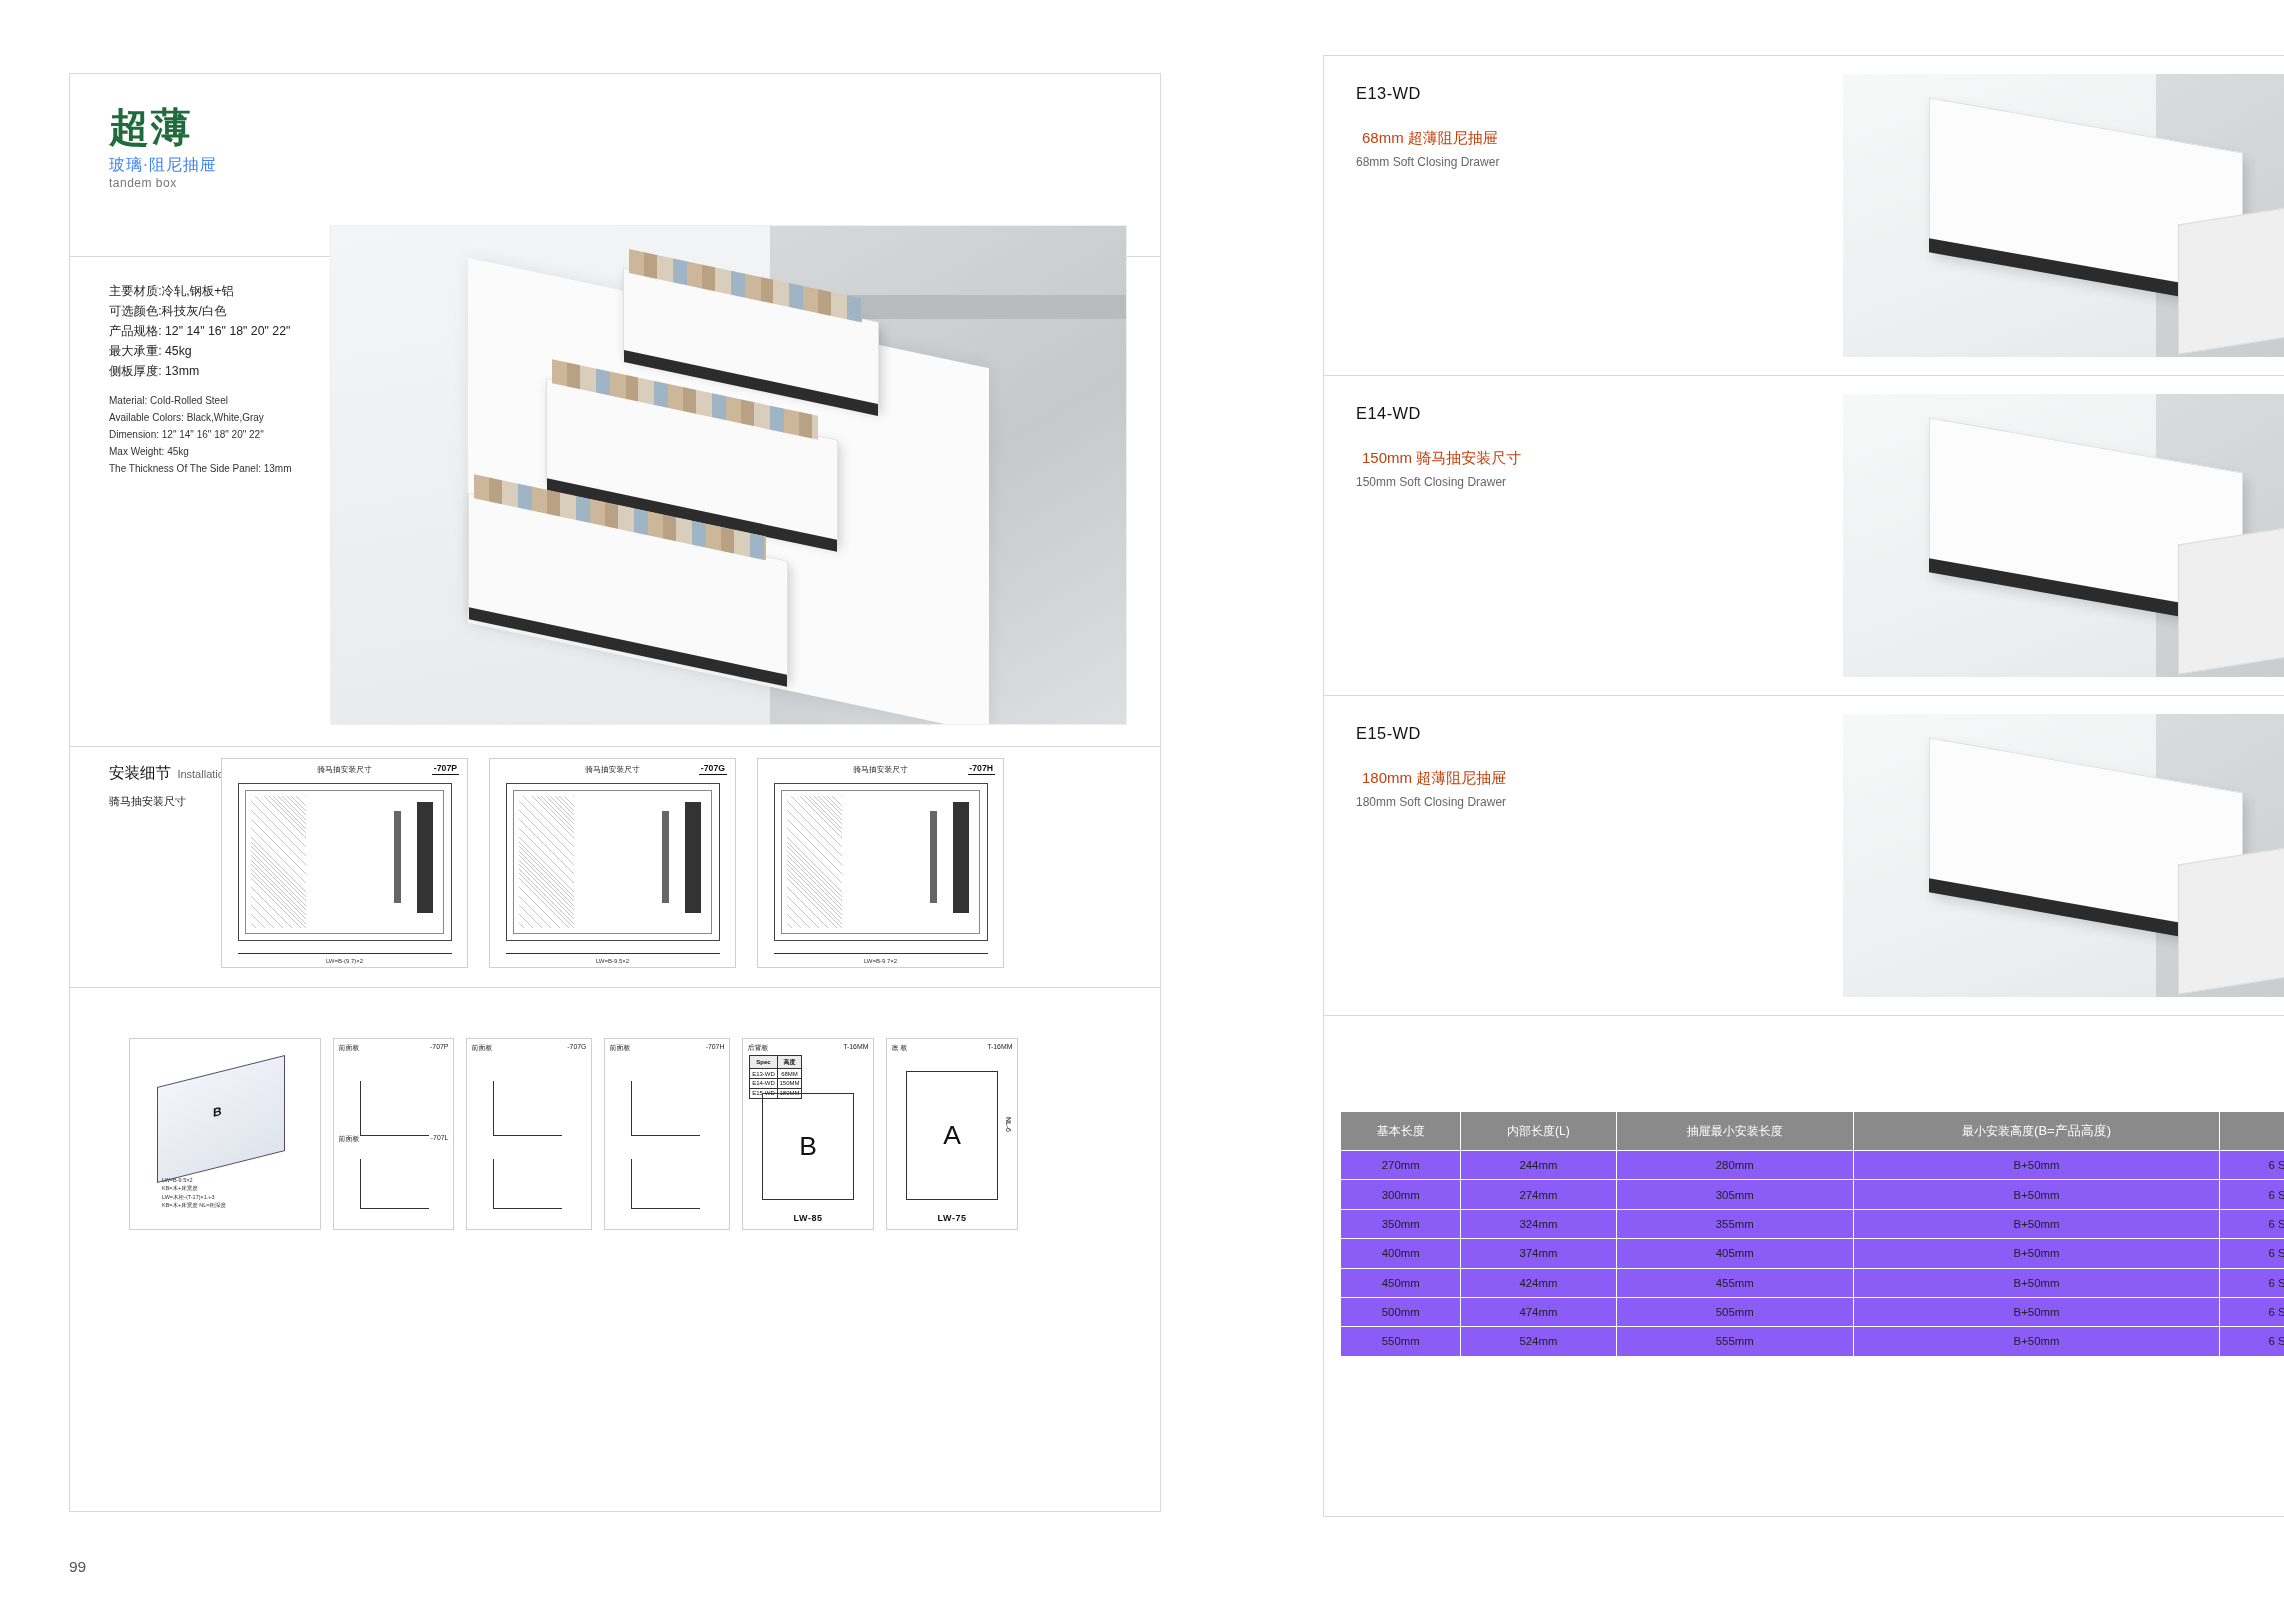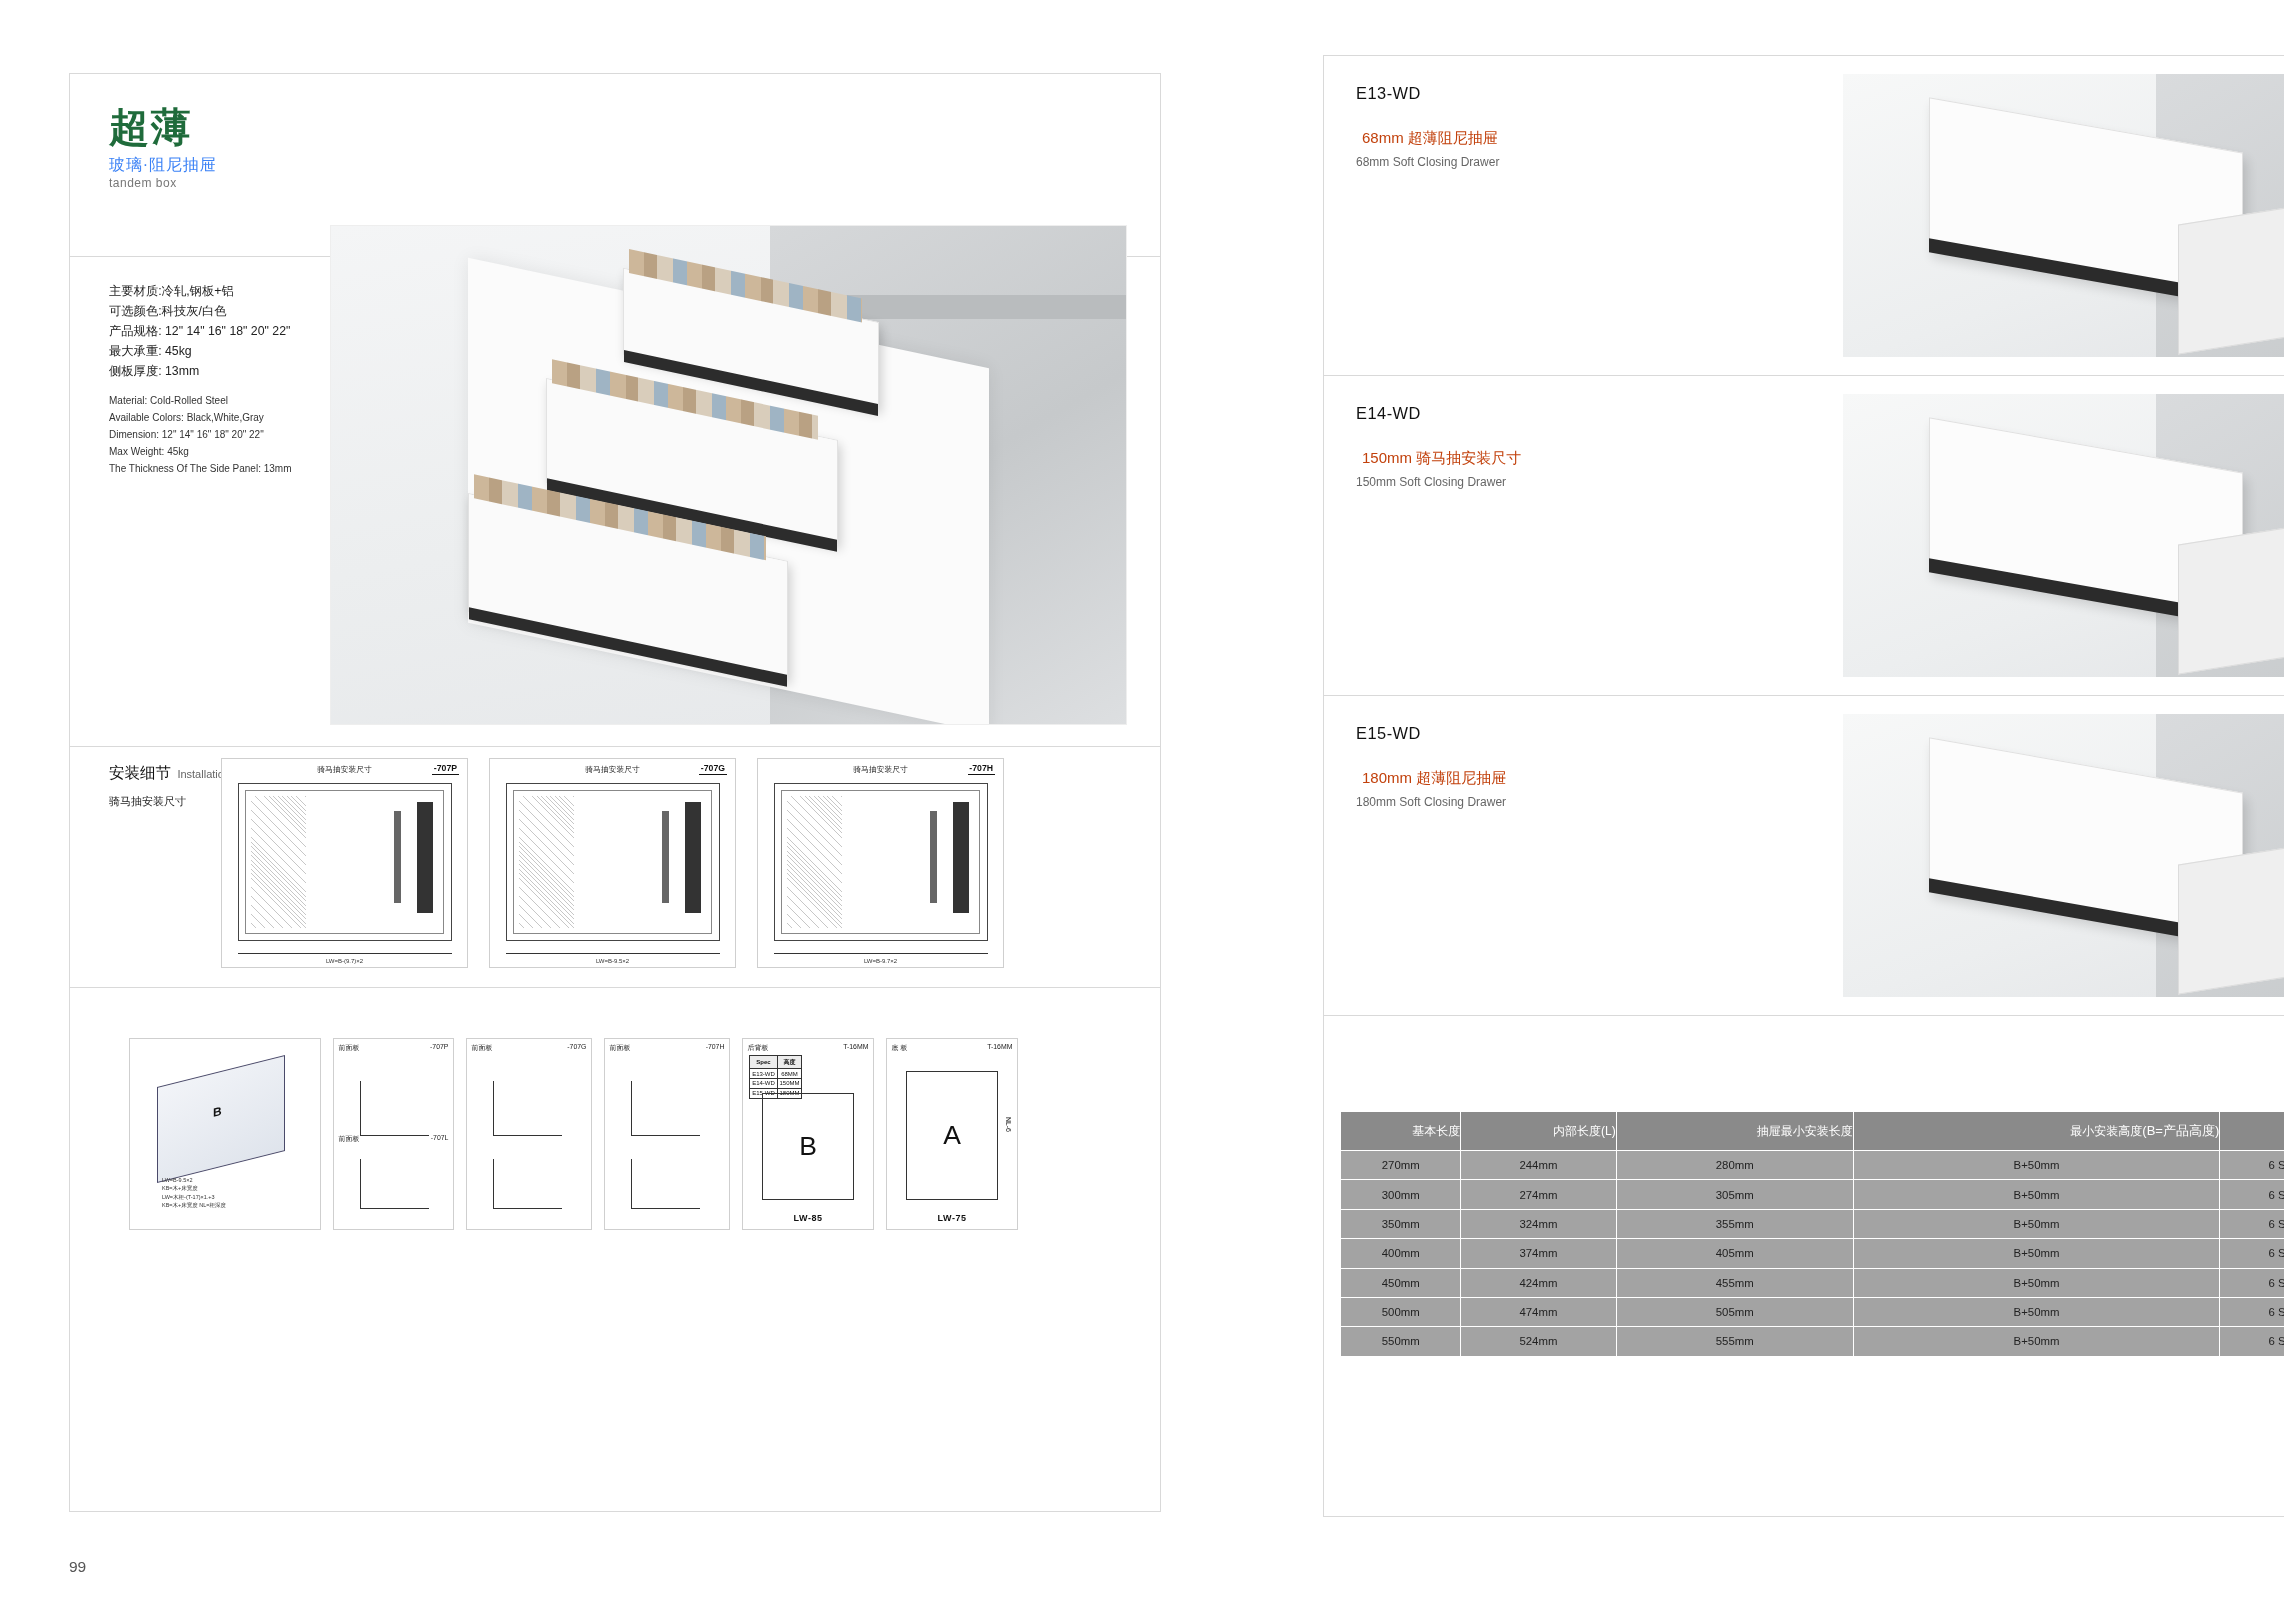--- a/index.html
+++ b/index.html
@@ -185,25 +185,25 @@
     box-shadow: 3.7px 6.4px 12px rgba(0,0,0,.14); }
   .pi-dark { position:absolute; left:16%; top:68%; width:58%; height:5%;
     background:#2b2b2b; transform: skewY(10deg); }
   .pi-panel { position:absolute; right:4%; bottom:6%; width:34%; height:46%;
     background:#efefef; border:0.5px solid #dcdcdc; transform: skewY(-9deg); }
 
   .spec-table-wrap { position:absolute; left: 0; top: 1028px; width: 100%; padding: 27px 16.4px 0 16.4px; }
   table.spec { width: 100%; border-collapse: collapse; }
   table.spec th {
     background: #8a8a8a; color:#fff; font-size: 12px; font-weight: normal;
-    padding: 10px 0; border: 0.9px solid #fff; text-align:right;
+    padding: 10px 0; border: 0.9px solid #fff; text-align:center;
   }
   table.spec th .small { font-size: 13px; }
   table.spec td {
-    background: #a3a3a3; color:#222; font-size: 11.4px; text-align:center;
+    background: #8b5cf6; color:#222; font-size: 11.4px; text-align:center;
     padding: 8.2px 0; border: 0.9px solid #fff;
   }
 </style>
 </head>
 <body>
 
 <div class="spread">
 
   <div class="page page-left">
     <div class="left-frame">

